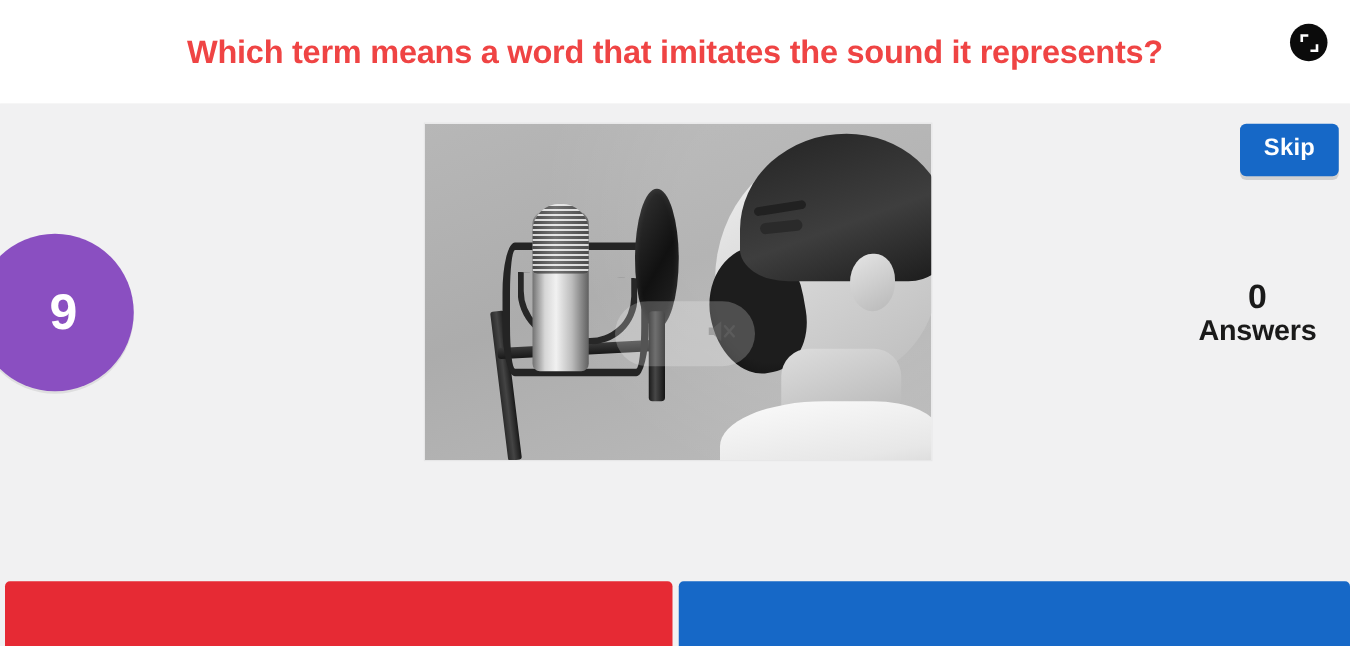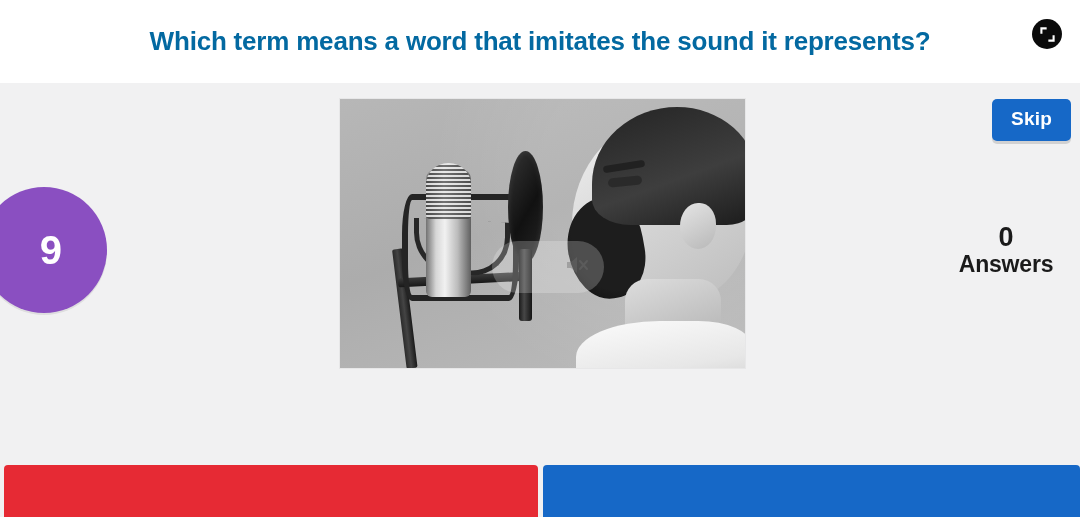--- a/index.html
+++ b/index.html
@@ -32,21 +32,21 @@
     background: #ffffff;
     box-shadow: 0 1px 2px rgba(0,0,0,0.10);
     display: flex;
     align-items: center;
     justify-content: center;
     box-sizing: border-box;
   }
   .question-title {
     font-size: 26px;
     font-weight: 700;
-    color: #0369a1;
+    color: #ef4444;
     letter-spacing: -0.2px;
     text-align: center;
     max-width: 880px;
     line-height: 1.2;
   }
   .fullscreen-btn {
     position: absolute;
     right: 18px;
     top: 19px;
     width: 30px;

